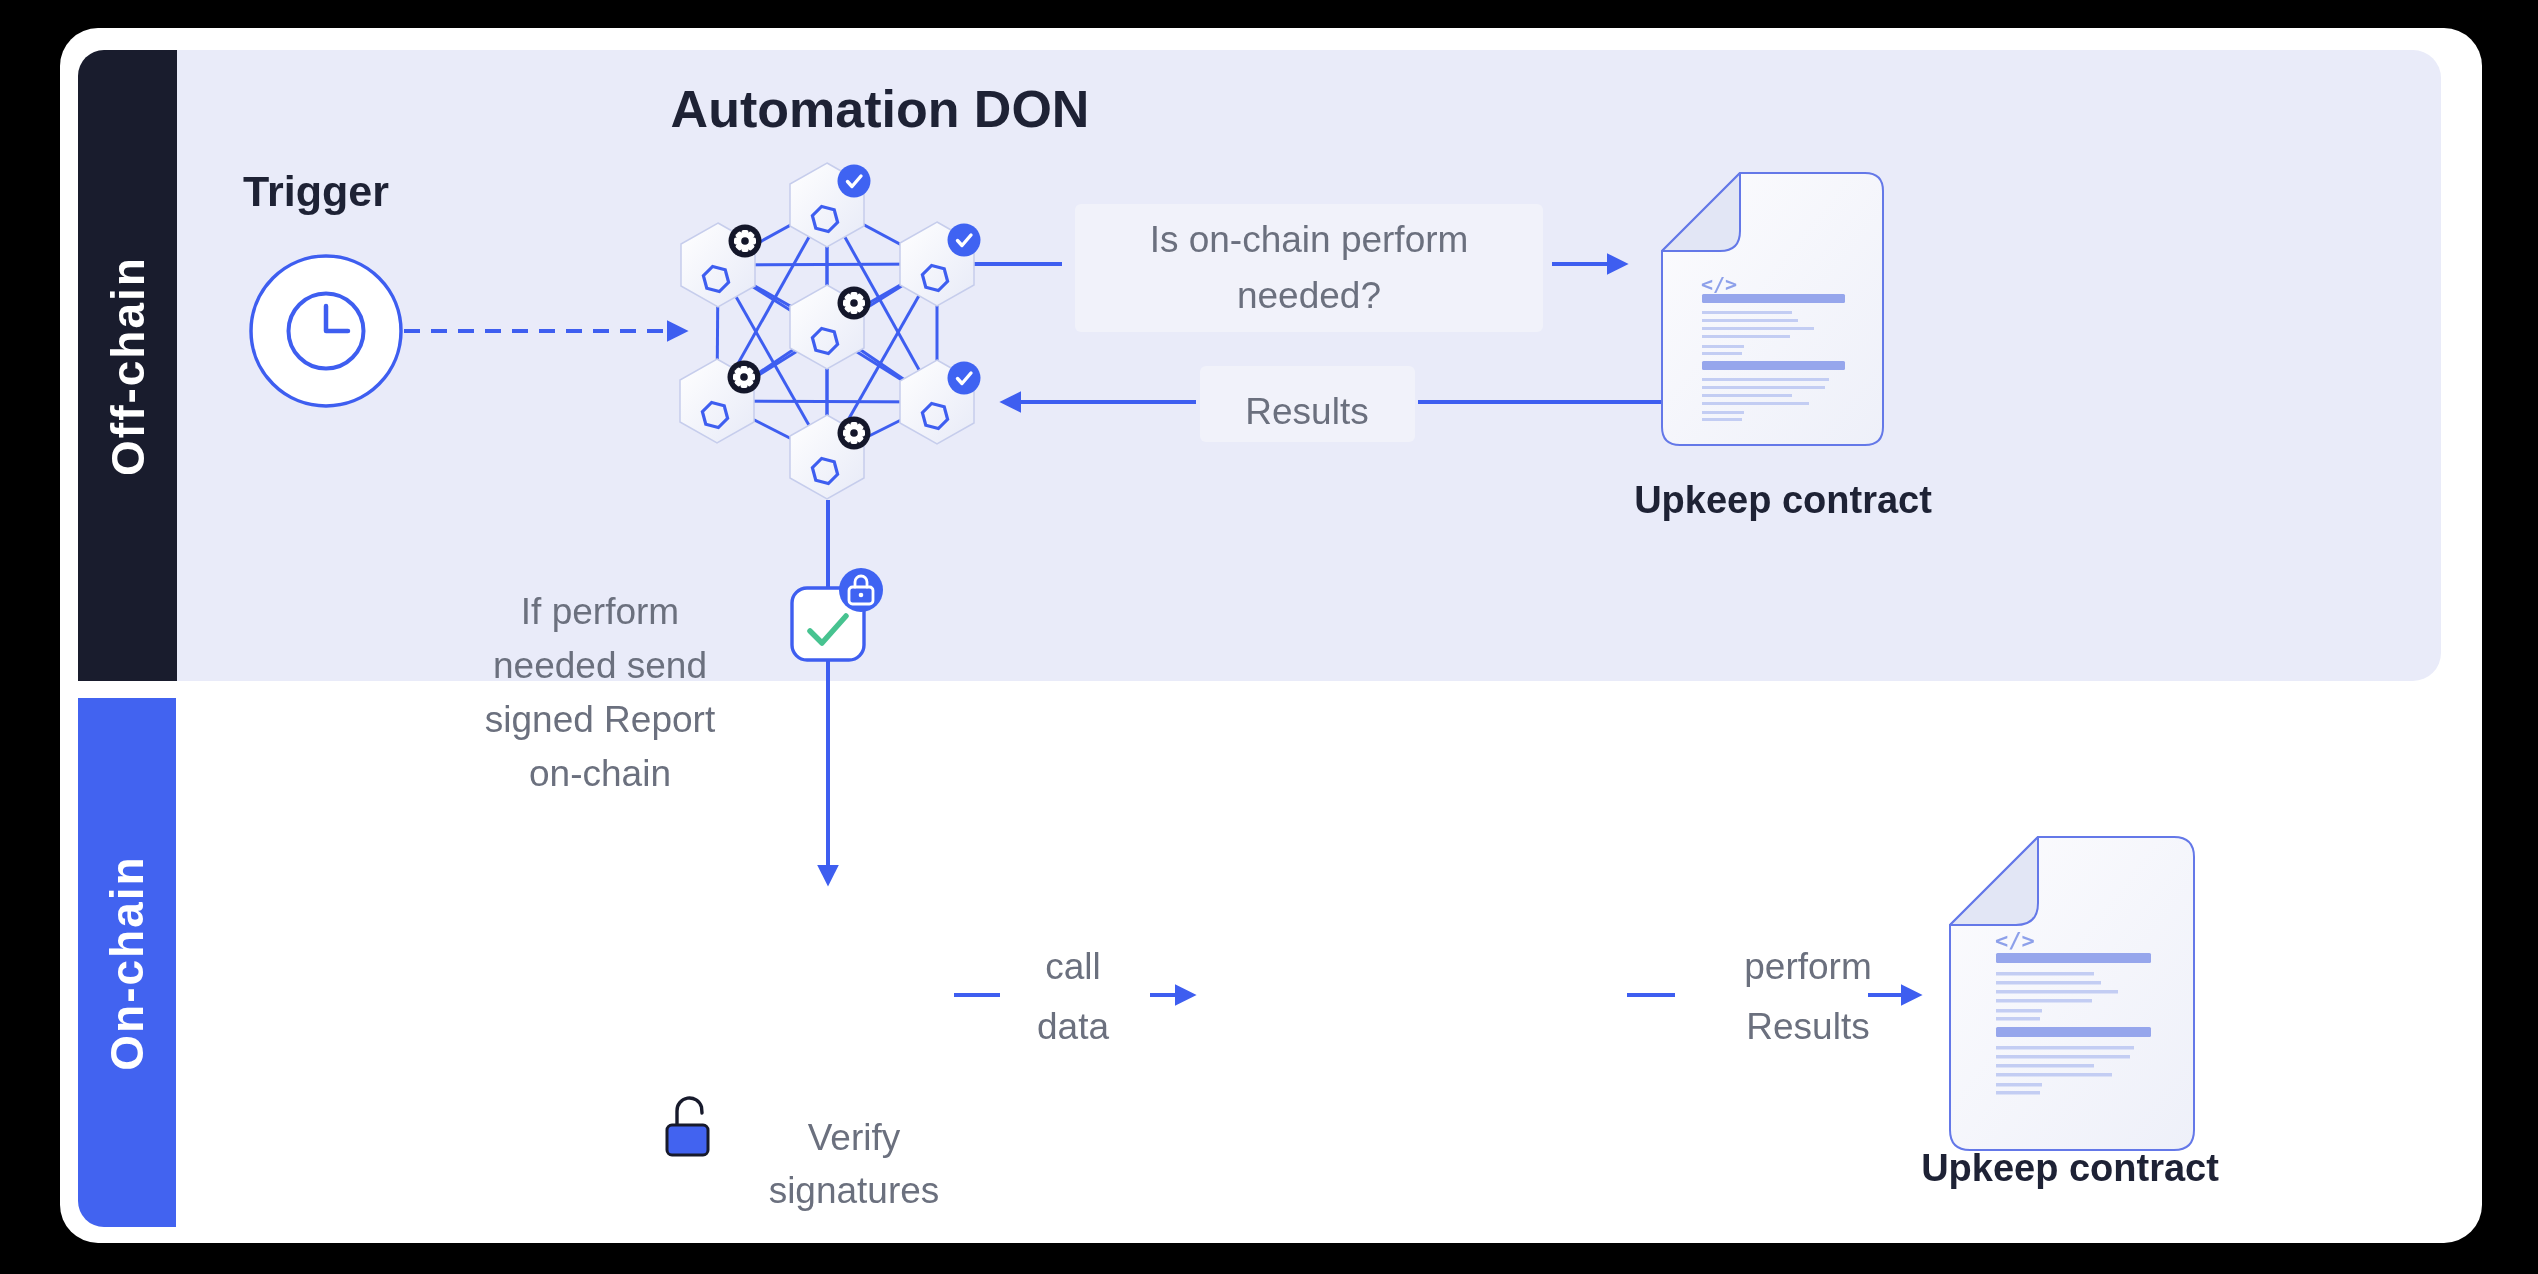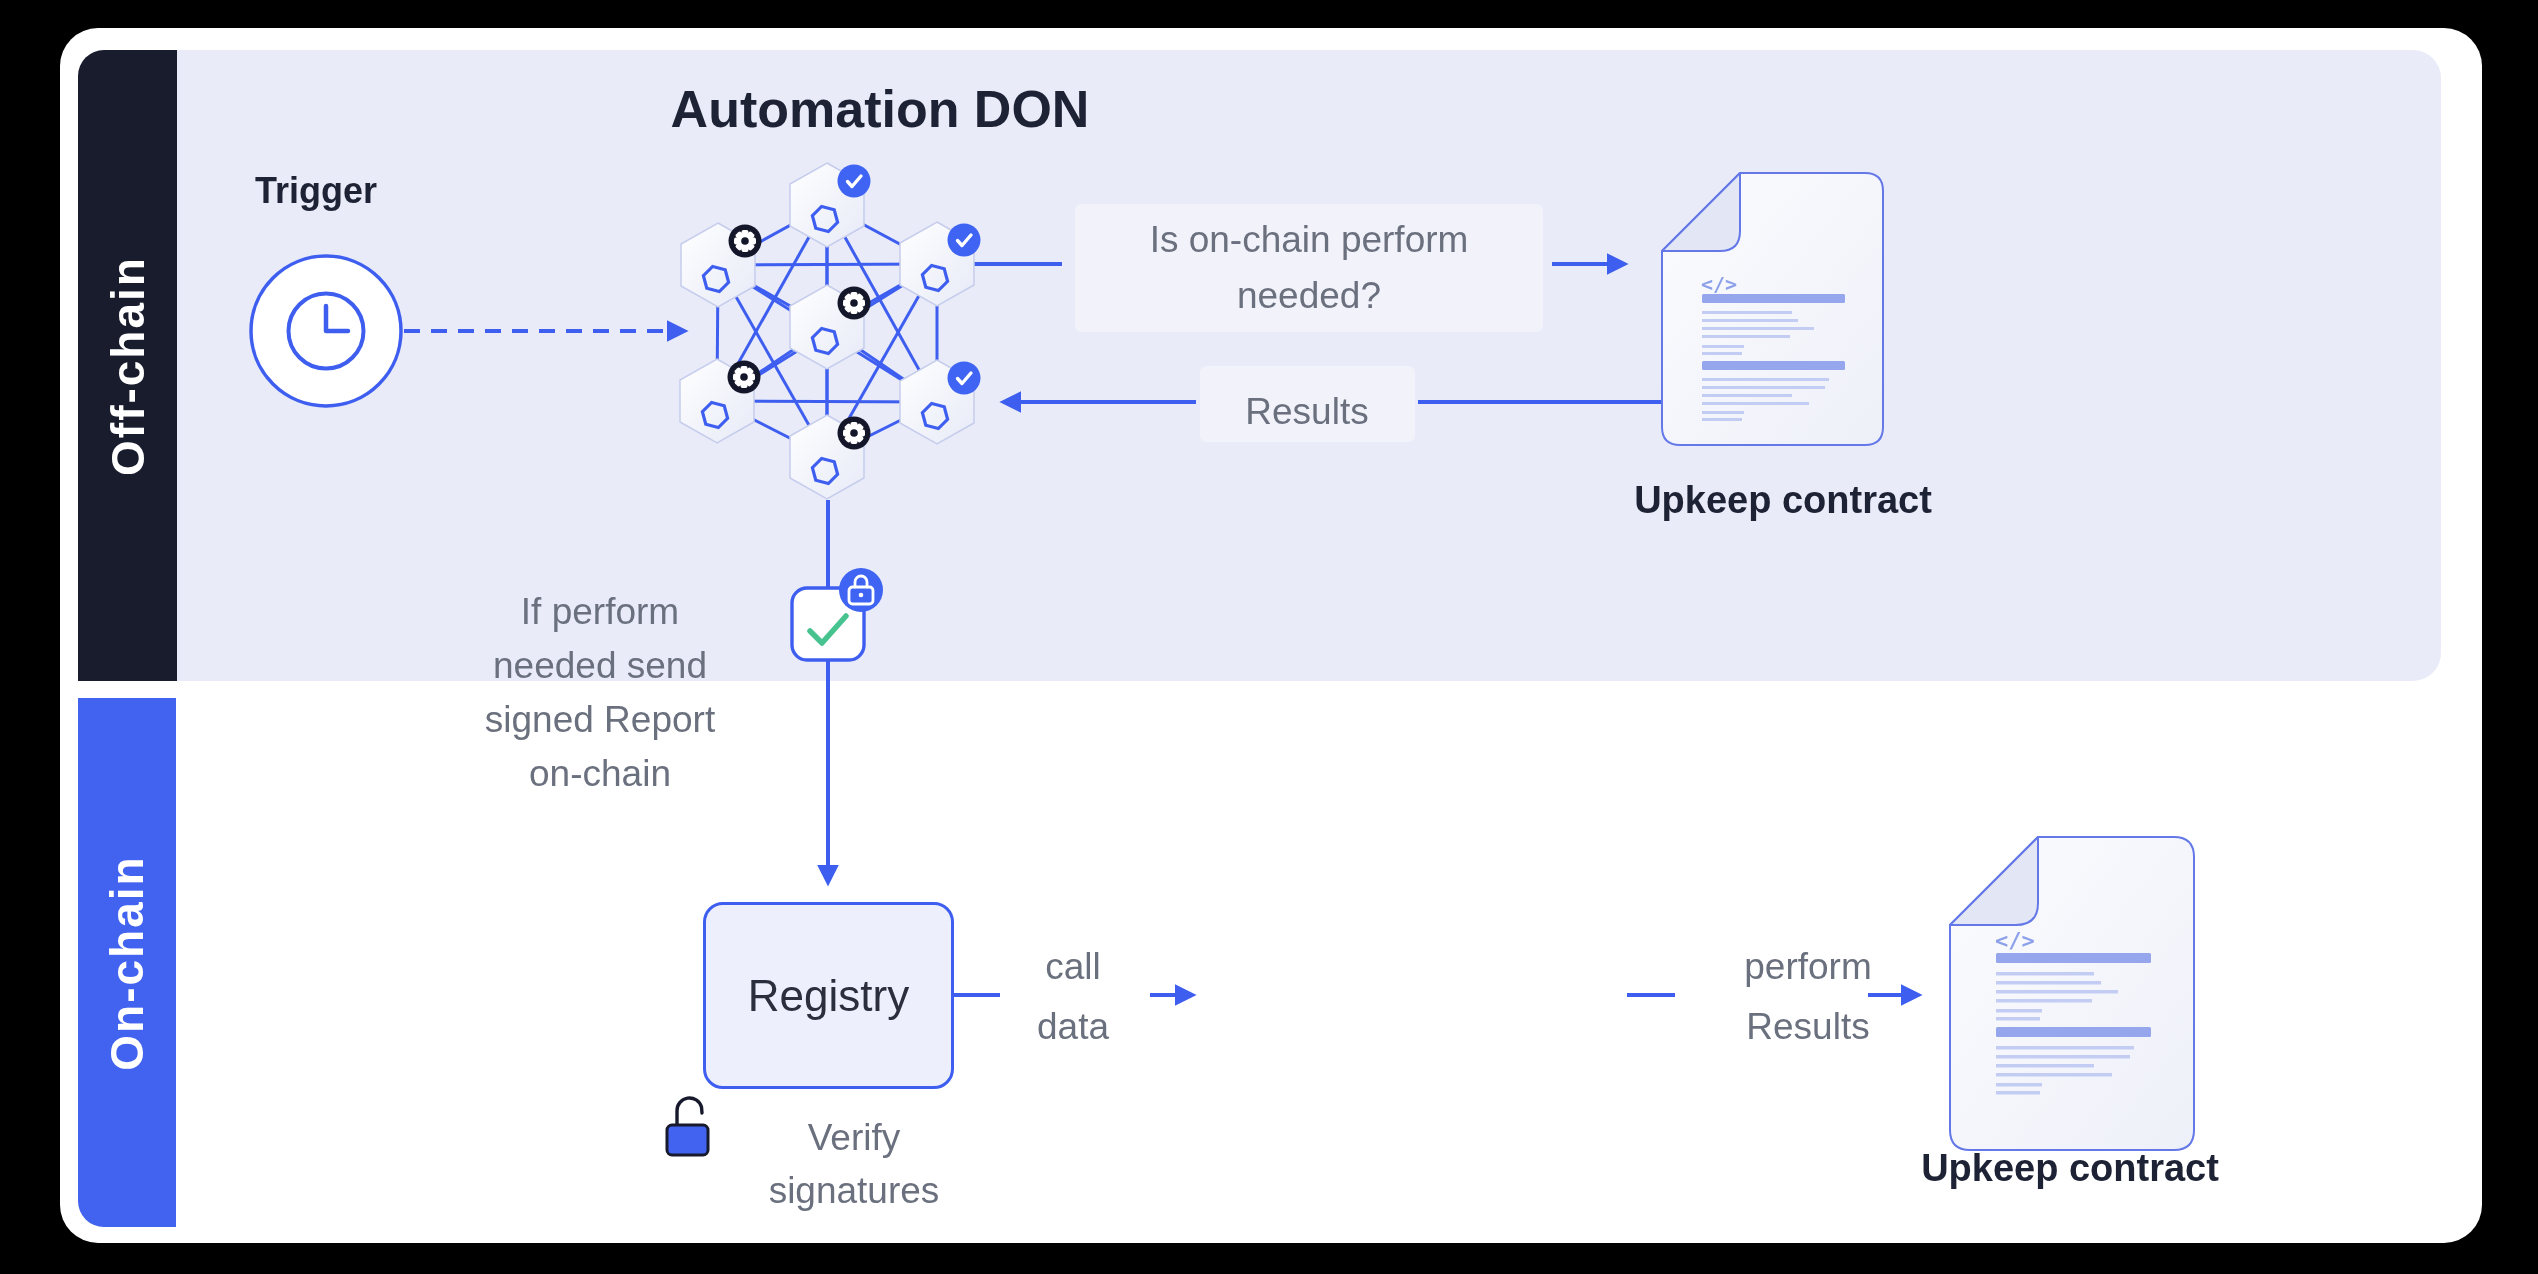--- a/index.html
+++ b/index.html
@@ -23,21 +23,21 @@
   .bar-label{position:absolute;left:50%;top:50%;transform:translate(-50%,-50%) rotate(-90deg);color:#fff;
     font-size:46px;font-weight:bold;letter-spacing:2px;white-space:nowrap;}
   .lavender{position:absolute;left:177px;top:50px;width:2264px;height:631px;background:var(--lavender);border-radius:0 28px 28px 0;}
   .subtle-box{position:absolute;background:var(--lavender-lite);border-radius:6px;}
   .qbox{left:1075px;top:204px;width:468px;height:128px;}
   .rbox{left:1200px;top:366px;width:215px;height:76px;}
   .label{position:absolute;transform:translate(-50%,-50%);text-align:center;white-space:nowrap;}
   .heading{color:var(--dark);font-weight:bold;}
   .gray-text{color:var(--gray);font-size:37px;line-height:54px;font-weight:normal;}
   .t-don{left:880px;top:109px;font-size:52px;}
-  .t-trigger{left:316px;top:191px;font-size:36px;}
+  .t-trigger{left:316px;top:191px;font-size:43px;}
   .t-doc-top{left:1783px;top:500px;font-size:38px;}
   .t-doc-bottom{left:2070px;top:1168px;font-size:38px;}
   .t-question{left:1309px;top:268px;line-height:56px;}
   .t-results{left:1307px;top:412px;}
   .t-report{left:600px;top:685px;margin-top:8px;}
   .t-calldata{left:1073px;top:997px;line-height:60px;}
   .t-perform{left:1772px;top:997px;line-height:60px;margin-left:36px;}
   .t-verify{left:826px;top:1164px;line-height:53px;margin-left:28px;}
   .flowbox{position:absolute;box-sizing:border-box;background:var(--boxfill);border:3px solid var(--accent);
     display:flex;align-items:center;justify-content:center;color:#2b2e3d;font-size:44px;}
@@ -305,16 +305,13 @@
   </div>
   <div class="label gray-text t-perform">
     <div>perform</div>
     <div>Results</div>
   </div>
   <div class="label gray-text t-verify">
     <div>Verify</div>
     <div>signatures</div>
   </div>
 
-  <div class="flowbox box-registry">
-    <span>Registry</span>
-  </div>
 </div>
 
 </body></html>

